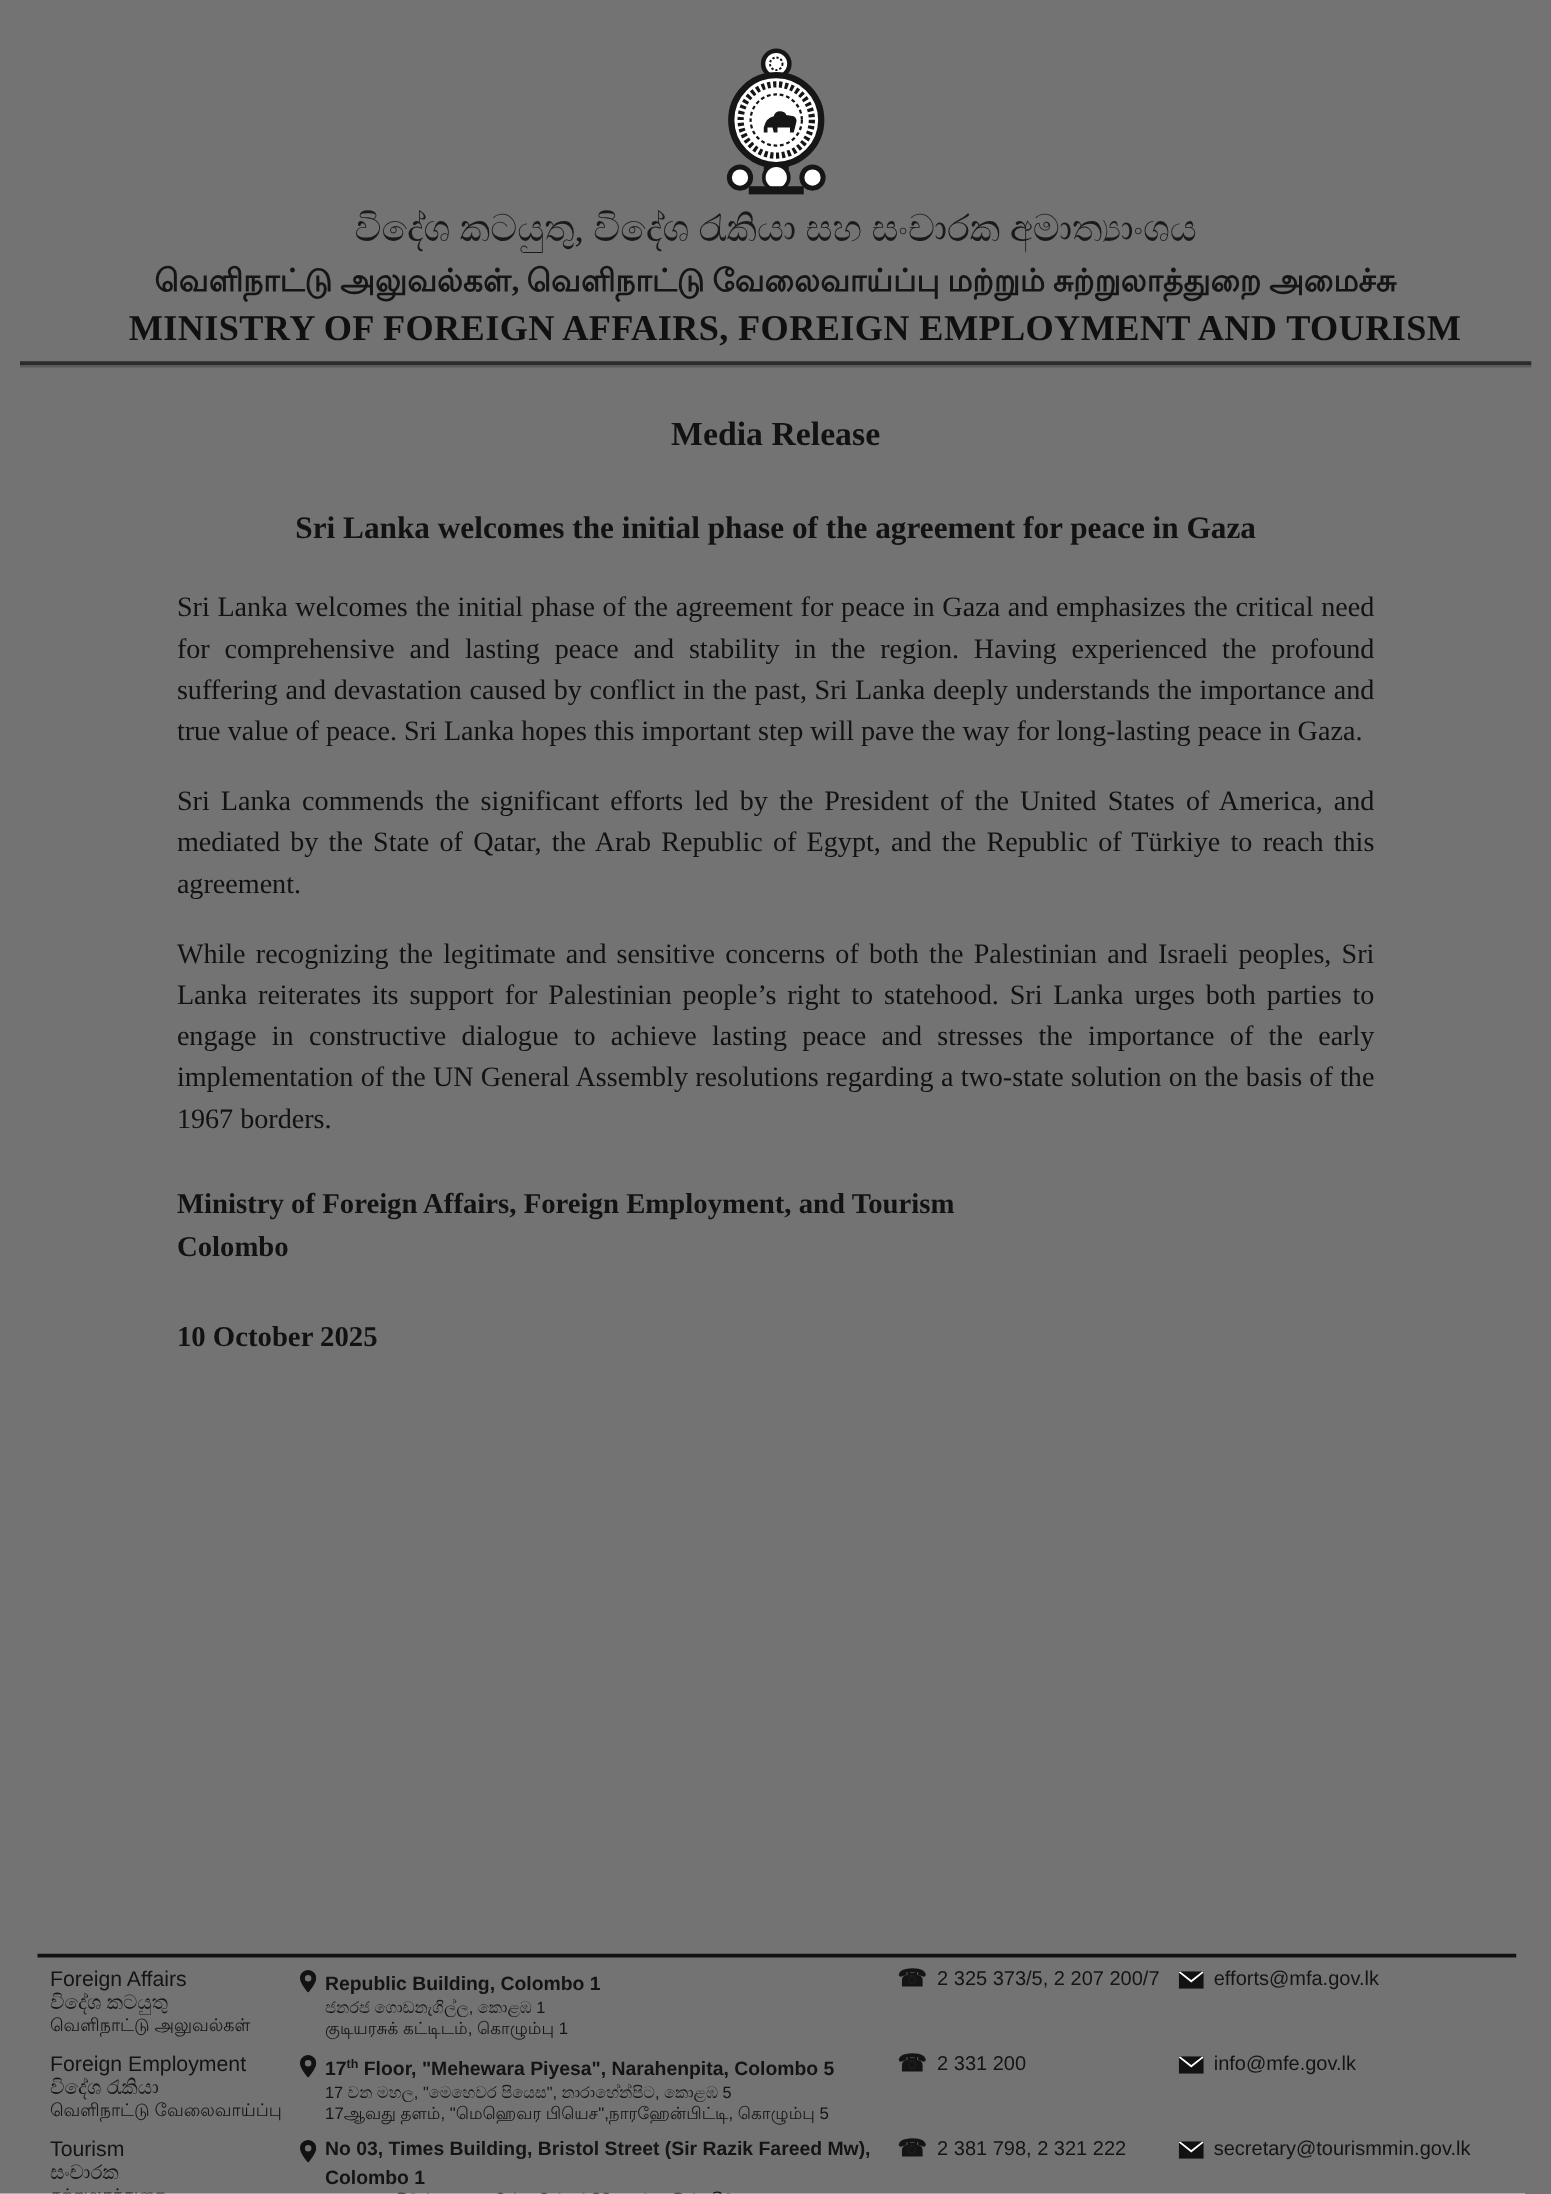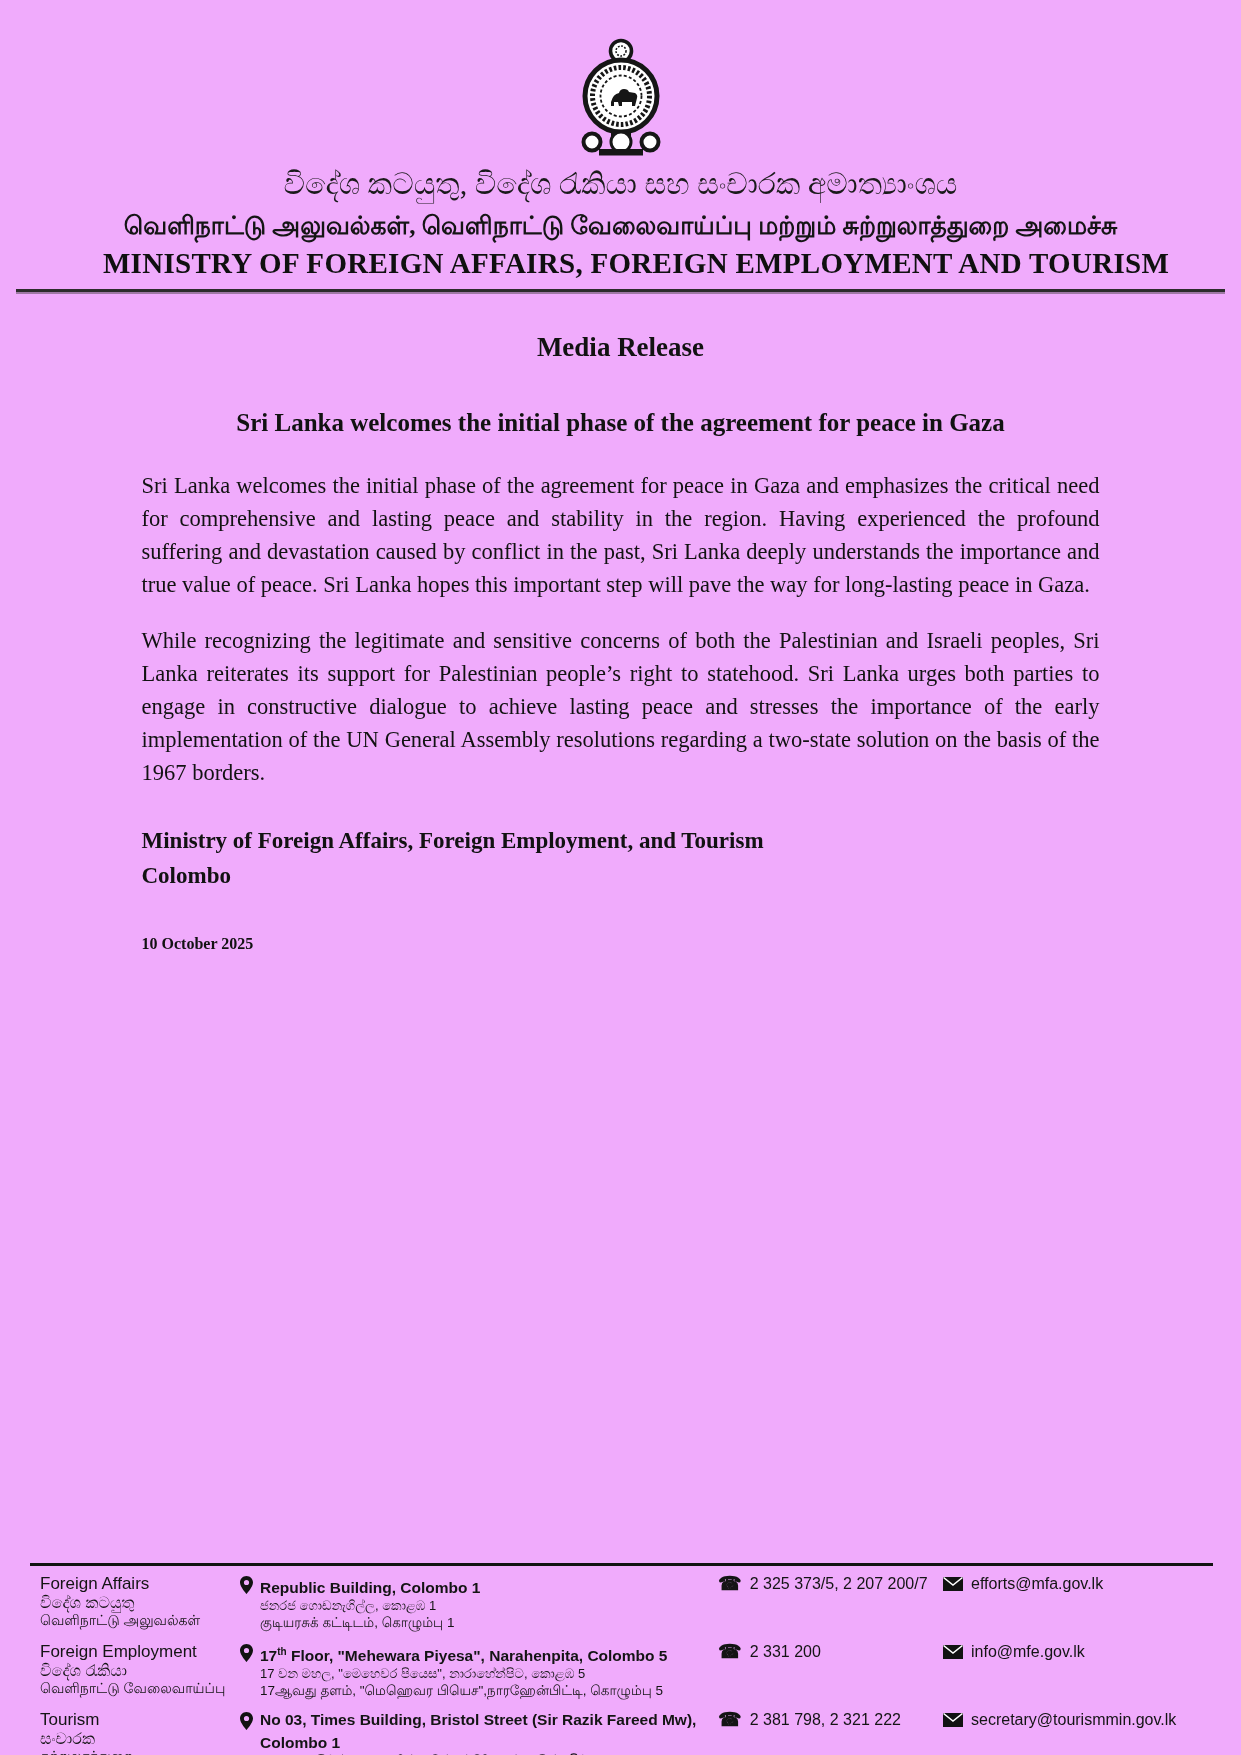--- a/index.html
+++ b/index.html
@@ -1,39 +1,39 @@
 <!DOCTYPE html>
 <html><head>
 <meta charset="utf-8">
 <style>
   html,body { margin:0; padding:0; background:#ffffff; }
   .page {
     position:relative; width:1241px; height:1755px; margin:0 auto;
-    background:#f0abfc; color:#121212;
+    background:#737373; color:#121212;
     font-family:"Liberation Serif", serif;
     overflow:hidden;
   }
   
   .letterhead { text-align:center; }
   .emblem { display:block; margin:38px auto 10px auto; }
   .title-si { font-size:30px; line-height:36px; color:#1a1a1a; }
   .title-ta { font-size:25px; line-height:32px; font-weight:bold; margin-top:8px; color:#151515; }
   .title-en { font-size:29px; line-height:34px; font-weight:bold; margin-top:4px; letter-spacing:0.3px; color:#101010;padding-left:31px; }
   .rule {
     height:0; border-top:3px solid #2c2c2c;
     box-shadow:0 2px 0 rgba(60,60,60,0.45);
     margin:9px 16px 0 16px;
   }
   
   .kicker { text-align:center; font-size:27px; font-weight:bold; margin-top:40px; }
   .headline { text-align:center; font-size:25px; font-weight:bold; margin-top:46px; }
   .doc-body { width:958px; margin:32px auto 0 auto; }
   .doc-body p { font-size:22.5px; line-height:33px; text-align:justify; margin:0 0 23px 0; }
   .signature { margin-top:34px; font-weight:bold; font-size:23px; line-height:35px;font-family:Liberation Serif, serif; }
-  .date-line { margin-top:42px; font-weight:bold; font-size:16px; }
+  .date-line { margin-top:42px; font-weight:bold; font-size:23px; }
   
   .footer {
     position:absolute; left:30px; right:28px; top:1563px;
     border-top:3px solid #121212; padding-top:8px;
     font-family:"Liberation Sans", sans-serif; color:#141414;
   }
   .f-row { display:flex; align-items:flex-start; margin-bottom:11px; }
   .f-dept { width:210px; padding-left:10px; box-sizing:border-box; }
   .f-dept .en { font-weight:normal; font-size:17px; line-height:20px; }
   .f-dept .si { font-size:16px; line-height:17px; }
@@ -72,20 +72,21 @@
     <div class="title-ta">வெளிநாட்டு அலுவல்கள், வெளிநாட்டு வேலைவாய்ப்பு மற்றும் சுற்றுலாத்துறை அமைச்சு</div>
     <div class="title-en">MINISTRY OF FOREIGN AFFAIRS, FOREIGN EMPLOYMENT AND TOURISM</div>
     <div class="rule"></div>
   </div>
 
   <div class="kicker">Media Release</div>
   <div class="headline">Sri Lanka welcomes the initial phase of the agreement for peace in Gaza</div>
 
   <div class="doc-body">
     <p>Sri Lanka welcomes the initial phase of the agreement for peace in Gaza and emphasizes the critical need for comprehensive and lasting peace and stability in the region. Having experienced the profound suffering and devastation caused by conflict in the past, Sri Lanka deeply understands the importance and true value of peace. Sri Lanka hopes this important step will pave the way for long-lasting peace in Gaza.</p>
+    <p>Sri Lanka commends the significant efforts led by the President of the United States of America, and mediated by the State of Qatar, the Arab Republic of Egypt, and the Republic of Türkiye to reach this agreement.</p>
     <p>While recognizing the legitimate and sensitive concerns of both the Palestinian and Israeli peoples, Sri Lanka reiterates its support for Palestinian people’s right to statehood. Sri Lanka urges both parties to engage in constructive dialogue to achieve lasting peace and stresses the importance of the early implementation of the UN General Assembly resolutions regarding a two-state solution on the basis of the 1967 borders.</p>
 
     <div class="signature">
       <div>Ministry of Foreign Affairs, Foreign Employment, and Tourism</div>
       <div>Colombo</div>
     </div>
     <div class="date-line">10 October 2025</div>
   </div>
 
   <div class="footer">

